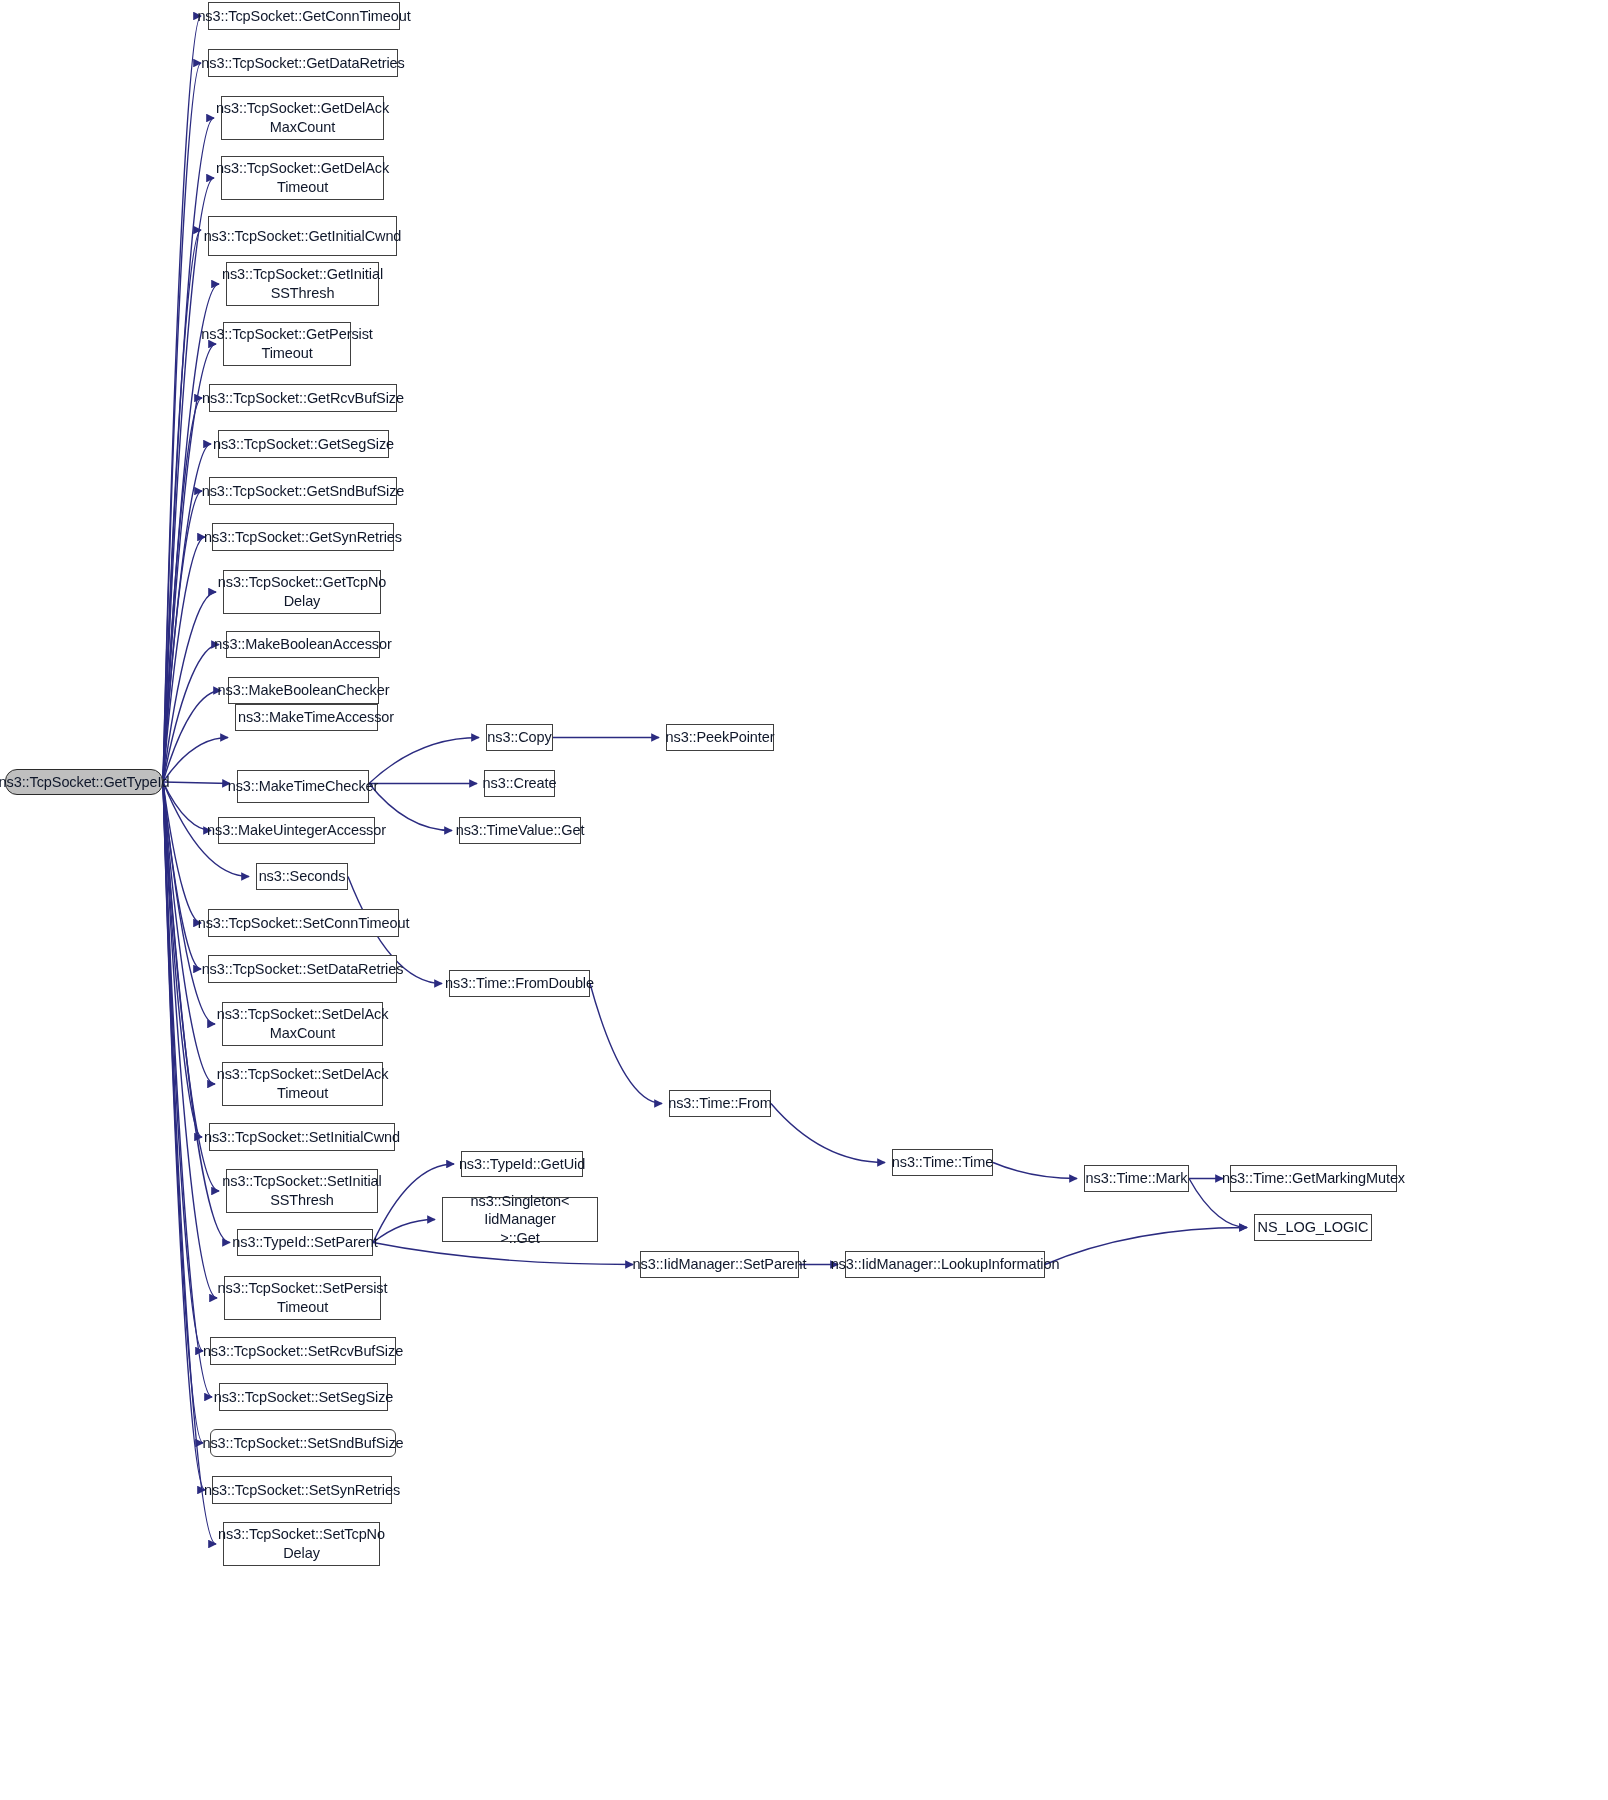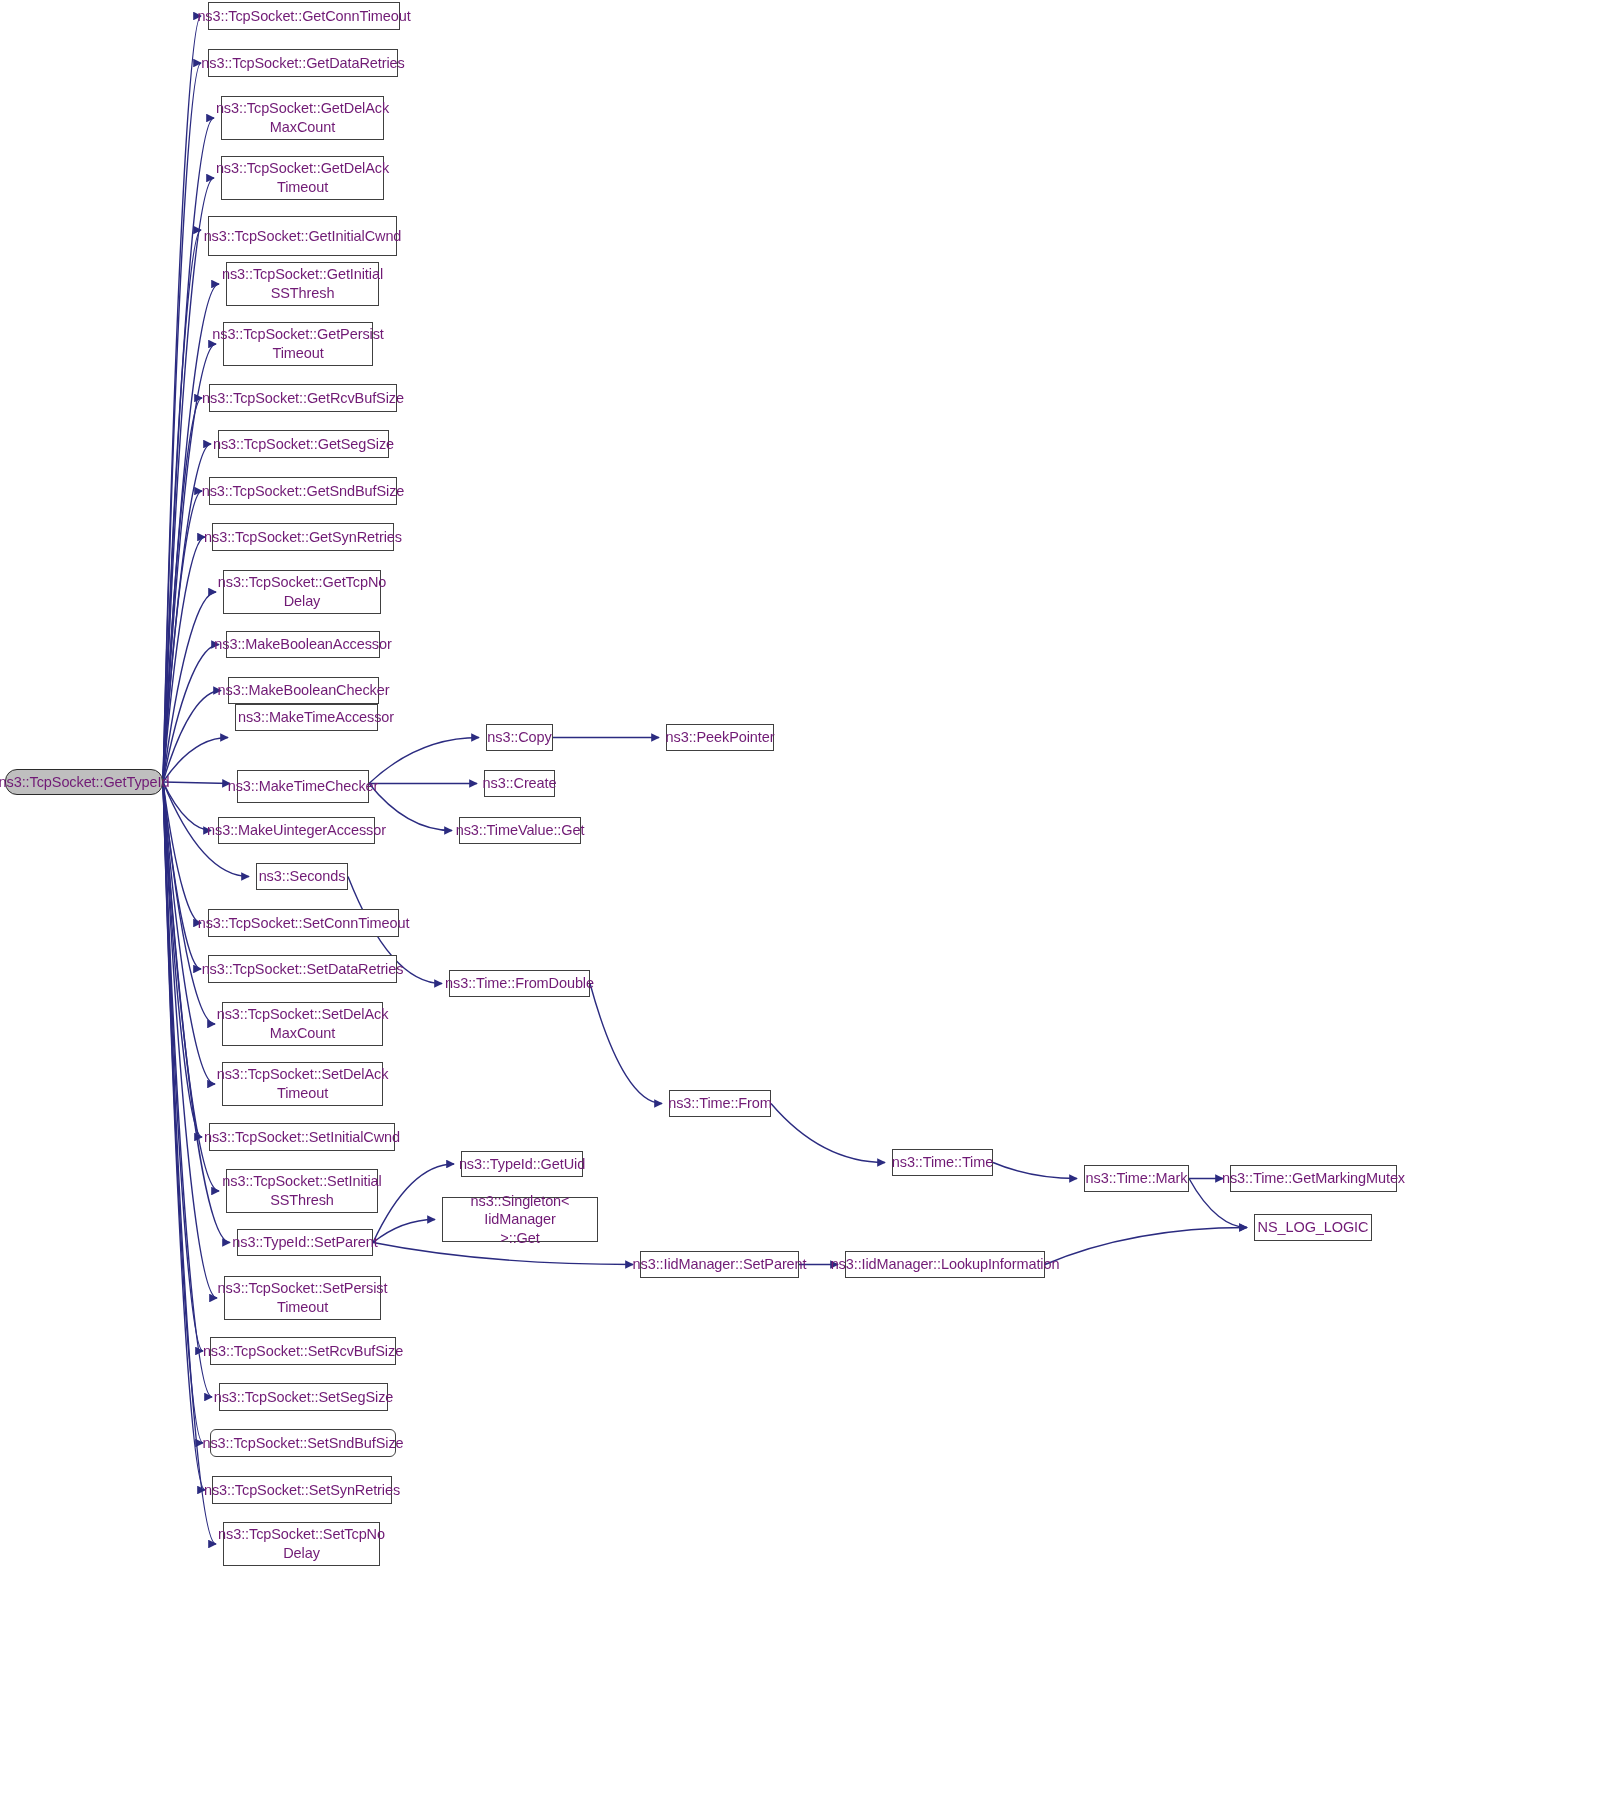--- a/index.html
+++ b/index.html
@@ -20,21 +20,21 @@
     left: 0; top: 0;
     width: 1608px;
     height: 1800px;
     pointer-events: none;
   }
   .node {
     position: absolute;
     box-sizing: border-box;
     border: 1.3px solid #404040;
     background: #ffffff;
-    color: #701a75;
+    color: #0f172a;
     display: flex;
     align-items: center;
     justify-content: center;
     text-align: center;
     font-size: 14.5px;
     line-height: 1.28;
     letter-spacing: -0.1px;
     white-space: pre-line;
     z-index: 5;
   }
@@ -106,21 +106,21 @@
       <div class="node root" style="left: 5px; top: 769px; width: 158px; height: 26px; border-radius: 12px;">ns3::TcpSocket::GetTypeId</div>
       <div class="node" style="left: 208px; top: 2px; width: 192px; height: 28px;">ns3::TcpSocket::GetConnTimeout</div>
       <div class="node" style="left: 208px; top: 49px; width: 190px; height: 28px;">ns3::TcpSocket::GetDataRetries</div>
       <div class="node" style="left: 221px; top: 96px; width: 163px; height: 44px;">ns3::TcpSocket::GetDelAck
 MaxCount</div>
       <div class="node" style="left: 221px; top: 156px; width: 163px; height: 44px;">ns3::TcpSocket::GetDelAck
 Timeout</div>
       <div class="node" style="left: 208px; top: 216px; width: 189px; height: 40px;">ns3::TcpSocket::GetInitialCwnd</div>
       <div class="node" style="left: 226px; top: 262px; width: 153px; height: 44px;">ns3::TcpSocket::GetInitial
 SSThresh</div>
-      <div class="node" style="left: 223px; top: 322px; width: 150px; height: 44px;">ns3::TcpSocket::GetPersist
+      <div class="node" style="left: 223px; top: 322px; width: 128px; height: 44px;">ns3::TcpSocket::GetPersist
 Timeout</div>
       <div class="node" style="left: 209px; top: 384px; width: 188px; height: 28px;">ns3::TcpSocket::GetRcvBufSize</div>
       <div class="node" style="left: 218px; top: 430px; width: 171px; height: 28px;">ns3::TcpSocket::GetSegSize</div>
       <div class="node" style="left: 209px; top: 477px; width: 188px; height: 28px;">ns3::TcpSocket::GetSndBufSize</div>
       <div class="node" style="left: 212px; top: 523px; width: 182px; height: 28px;">ns3::TcpSocket::GetSynRetries</div>
       <div class="node" style="left: 223px; top: 570px; width: 158px; height: 44px;">ns3::TcpSocket::GetTcpNo
 Delay</div>
       <div class="node" style="left: 226px; top: 631px; width: 154px; height: 27px;">ns3::MakeBooleanAccessor</div>
       <div class="node" style="left: 228px; top: 677px; width: 151px; height: 27px;">ns3::MakeBooleanChecker</div>
       <div class="node" style="left: 235px; top: 704px; width: 143px; height: 27px; padding-left: 19px;">ns3::MakeTimeAccessor</div>

